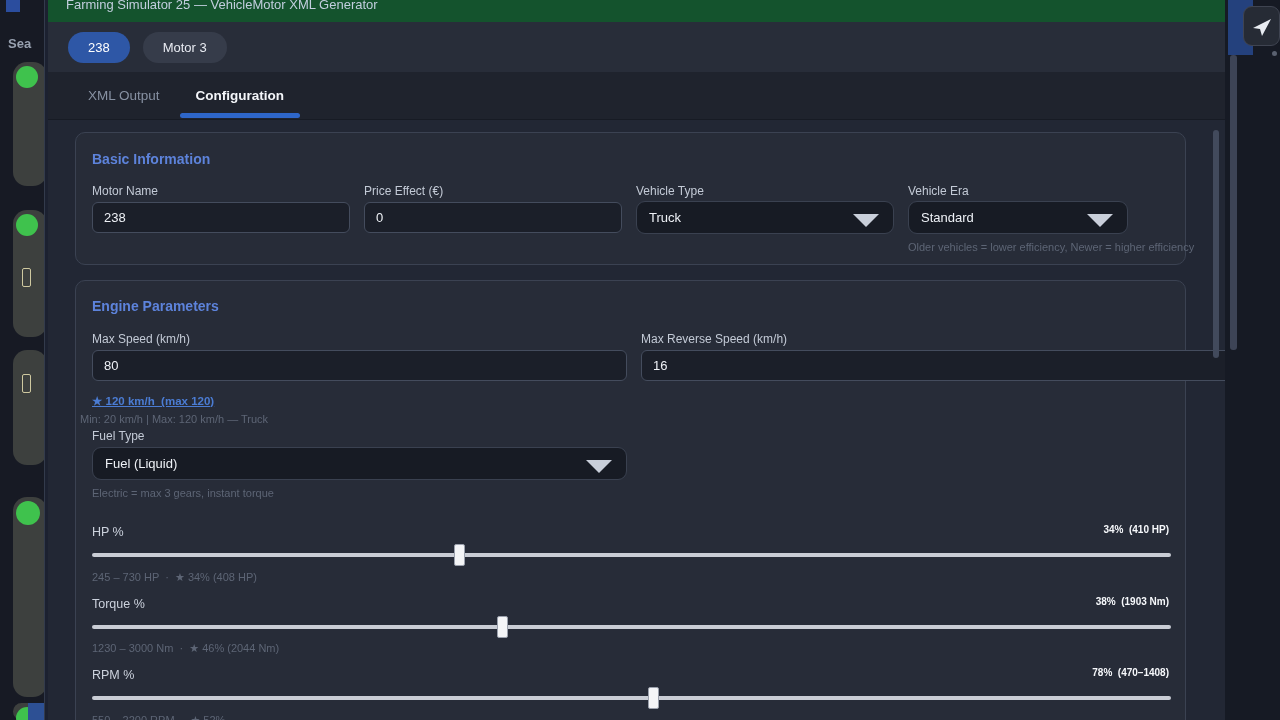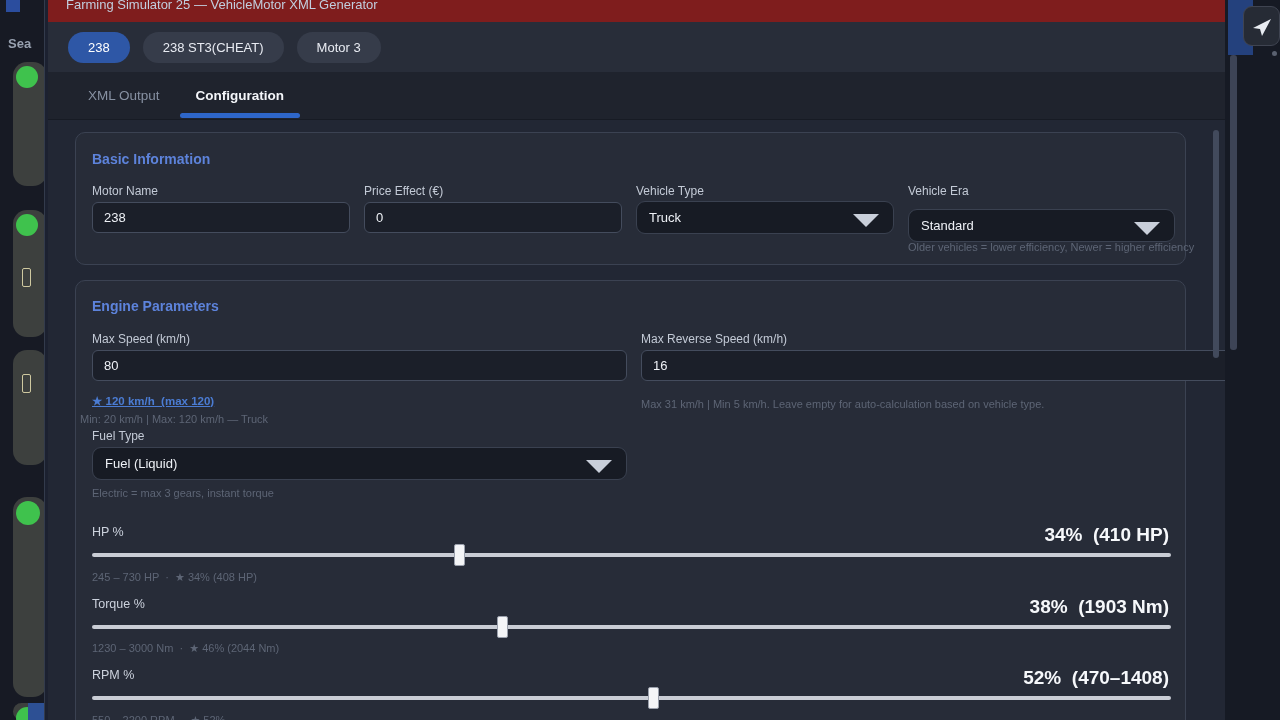--- a/index.html
+++ b/index.html
@@ -21,21 +21,21 @@
   .send-btn { position:absolute; left:18px; top:6px; width:37px; height:40px; background:#262b35;
               border:1px solid #3f4451; border-radius:9px; }
   .send-btn svg { position:absolute; left:7px; top:9px; }
   .bg-mini-dot { position:absolute; left:47px; top:51px; width:5px; height:5px; border-radius:50%; background:#5a6170; }
   .outer-sb { position:absolute; left:5px; top:55px; width:7px; height:295px; background:#3d4456; border-radius:3px; }
   .bg-blue-rect { position:absolute; left:3px; top:0; width:25px; height:55px; background:#24417d; }
   .bg-blue-bottom { left:28px; top:703px; width:22px; height:17px; background:#2d5094; position:absolute; }
 
   
   #modal { left:48px; top:0; width:1177px; height:720px; background:#242935; }
-  #modal-header { left:0; top:0; width:100%; height:22px; background:#7f1d1d; overflow:hidden; }
+  #modal-header { left:0; top:0; width:100%; height:22px; background:#14532d; overflow:hidden; }
   #modal-title { margin:-3px 0 0 18px; font-size:13px; color:#c2cede; white-space:nowrap; }
 
   #pills-row { left:0; top:22px; width:100%; height:50px; background:#282d39;
                display:flex; align-items:center; padding-left:20px; gap:13px; }
   .pill { height:31px; border-radius:16px; display:flex; align-items:center; padding:0 20px;
           font-size:13px; color:#e8ebf2; background:#363c4a; cursor:pointer; white-space:nowrap; }
   .pill.active { background:#2e57a6; color:#ffffff; }
 
   #tabs-row { left:0; top:72px; width:100%; height:48px; background:#1f232d;
               display:flex; align-items:stretch; padding-left:24px; border-bottom:1px solid #171b24; }
@@ -57,21 +57,21 @@
   .select { position:absolute; height:33px; background:#171b24; border:1px solid #3a4150;
             border-radius:9px; color:#eef1f6; font-size:13px; display:flex; align-items:center;
             padding-left:12px; cursor:pointer; }
   .select .arrow { position:absolute; right:14px; top:12px; width:0; height:0;
             border-left:13px solid transparent; border-right:13px solid transparent;
             border-top:13px solid #c9cfda; }
   .hint { position:absolute; font-size:11px; color:#5d6575; white-space:pre; }
   .star-line { position:absolute; font-size:11.5px; font-weight:bold; color:#4b7cd3; white-space:pre;text-decoration:underline; }
 
   .slider-label { position:absolute; font-size:12.5px; color:#ccd2dd; white-space:nowrap; }
-  .slider-value { position:absolute; right:16px; font-size:19px; font-weight:bold; color:#f6f8fb; white-space:pre; }
+  .slider-value { position:absolute; right:16px; font-size:10px; font-weight:bold; color:#f6f8fb; white-space:pre; }
   .slider-track { position:absolute; left:16px; width:1079px; height:4px; background:#c9cdd5; border-radius:2px; }
   .slider-thumb { position:absolute; top:-9px; width:11px; height:22px; background:#f4f5f7;
                   border:1px solid #9aa0ac; border-radius:2px; cursor:pointer; }
 
   #inner-sb { position:absolute; left:1165px; top:130px; width:6px; height:228px; background:#424a5c; border-radius:3px; }
 </style>
 </head>
 <body>
 
 <div id="bg-left" class="abs">
@@ -110,21 +110,20 @@
 </div>
 
 <div id="modal" class="abs">
 
   <div id="modal-header" class="abs">
     <div id="modal-title">Farming Simulator 25 — VehicleMotor XML Generator</div>
   </div>
 
   <div id="pills-row" class="abs">
     <div class="pill active">238</div>
-    <div class="pill">238 ST3(CHEAT)</div>
     <div class="pill">Motor 3</div>
   </div>
 
   <div id="tabs-row" class="abs">
     <div class="tab">
       <span>XML Output</span>
     </div>
     <div class="tab active">
       <span>Configuration</span>
       <span class="tab-underline"></span>
@@ -142,38 +141,37 @@
       <div class="fld-label" style="left:288px;top:51px;">Price Effect (€)</div>
       <input class="input" style="left: 288px; top: 69px; width: 258px;" value="0">
 
       <div class="fld-label" style="left:560px;top:51px;">Vehicle Type</div>
       <div class="select" style="left:560px;top:68px;width:258px;">
         <span>Truck</span>
         <span class="arrow"></span>
       </div>
 
       <div class="fld-label" style="left:832px;top:51px;">Vehicle Era</div>
-      <div class="select" style="left:832px;top:68px;width:267px;margin-top:8px;">
+      <div class="select" style="left:832px;top:68px;width:220px;">
         <span>Standard</span>
         <span class="arrow"></span>
       </div>
       <div class="hint" style="left:832px;top:108px;">Older vehicles = lower efficiency, Newer = higher efficiency</div>
     </div>
 
     <div class="card" style="top:160px;height:600px;">
       <div class="card-heading" style="top:17px;">Engine Parameters</div>
 
       <div class="fld-label" style="left:16px;top:51px;">Max Speed (km/h)</div>
       <input class="input" style="left: 16px; top: 69px; width: 535px;" value="80">
       <div class="star-line" style="left:16px;top:113px;">★ 120 km/h  (max 120)</div>
       <div class="hint" style="left:4px;top:132px;">Min: 20 km/h | Max: 120 km/h — Truck</div>
 
       <div class="fld-label" style="left:565px;top:51px;">Max Reverse Speed (km/h)</div>
       <input class="input" style="left: 565px; top: 69px; width: 611px;" value="16">
-      <div class="hint" style="left:565px;top:117px;">Max 31 km/h | Min 5 km/h. Leave empty for auto-calculation based on vehicle type.</div>
 
       <div class="fld-label" style="left:16px;top:148px;">Fuel Type</div>
       <div class="select" style="left:16px;top:166px;width:535px;">
         <span>Fuel (Liquid)</span>
         <span class="arrow"></span>
       </div>
       <div class="hint" style="left:16px;top:206px;">Electric = max 3 gears, instant torque</div>
 
       <div class="slider-label" style="left:16px;top:244px;">HP %</div>
       <div class="slider-value" style="top:243px;">34%  (410 HP)</div>
@@ -183,21 +181,21 @@
       <div class="hint" style="left:16px;top:290px;">245 – 730 HP  ·  ★ 34% (408 HP)</div>
 
       <div class="slider-label" style="left:16px;top:316px;">Torque %</div>
       <div class="slider-value" style="top:315px;">38%  (1903 Nm)</div>
       <div class="slider-track" style="top:344px;">
         <div class="slider-thumb" style="left: calc(38% - 5px);"></div>
       </div>
       <div class="hint" style="left:16px;top:361px;">1230 – 3000 Nm  ·  ★ 46% (2044 Nm)</div>
 
       <div class="slider-label" style="left:16px;top:387px;">RPM %</div>
-      <div class="slider-value" style="top:386px;">52%  (470–1408)</div>
+      <div class="slider-value" style="top:386px;">78%  (470–1408)</div>
       <div class="slider-track" style="top:415px;">
         <div class="slider-thumb" style="left: calc(52% - 5px);"></div>
       </div>
       <div class="hint" style="left:16px;top:433px;">550 – 2200 RPM  ·  ★ 52%</div>
     </div>
   </div>
 
   <div id="inner-sb"></div>
 </div>
 

